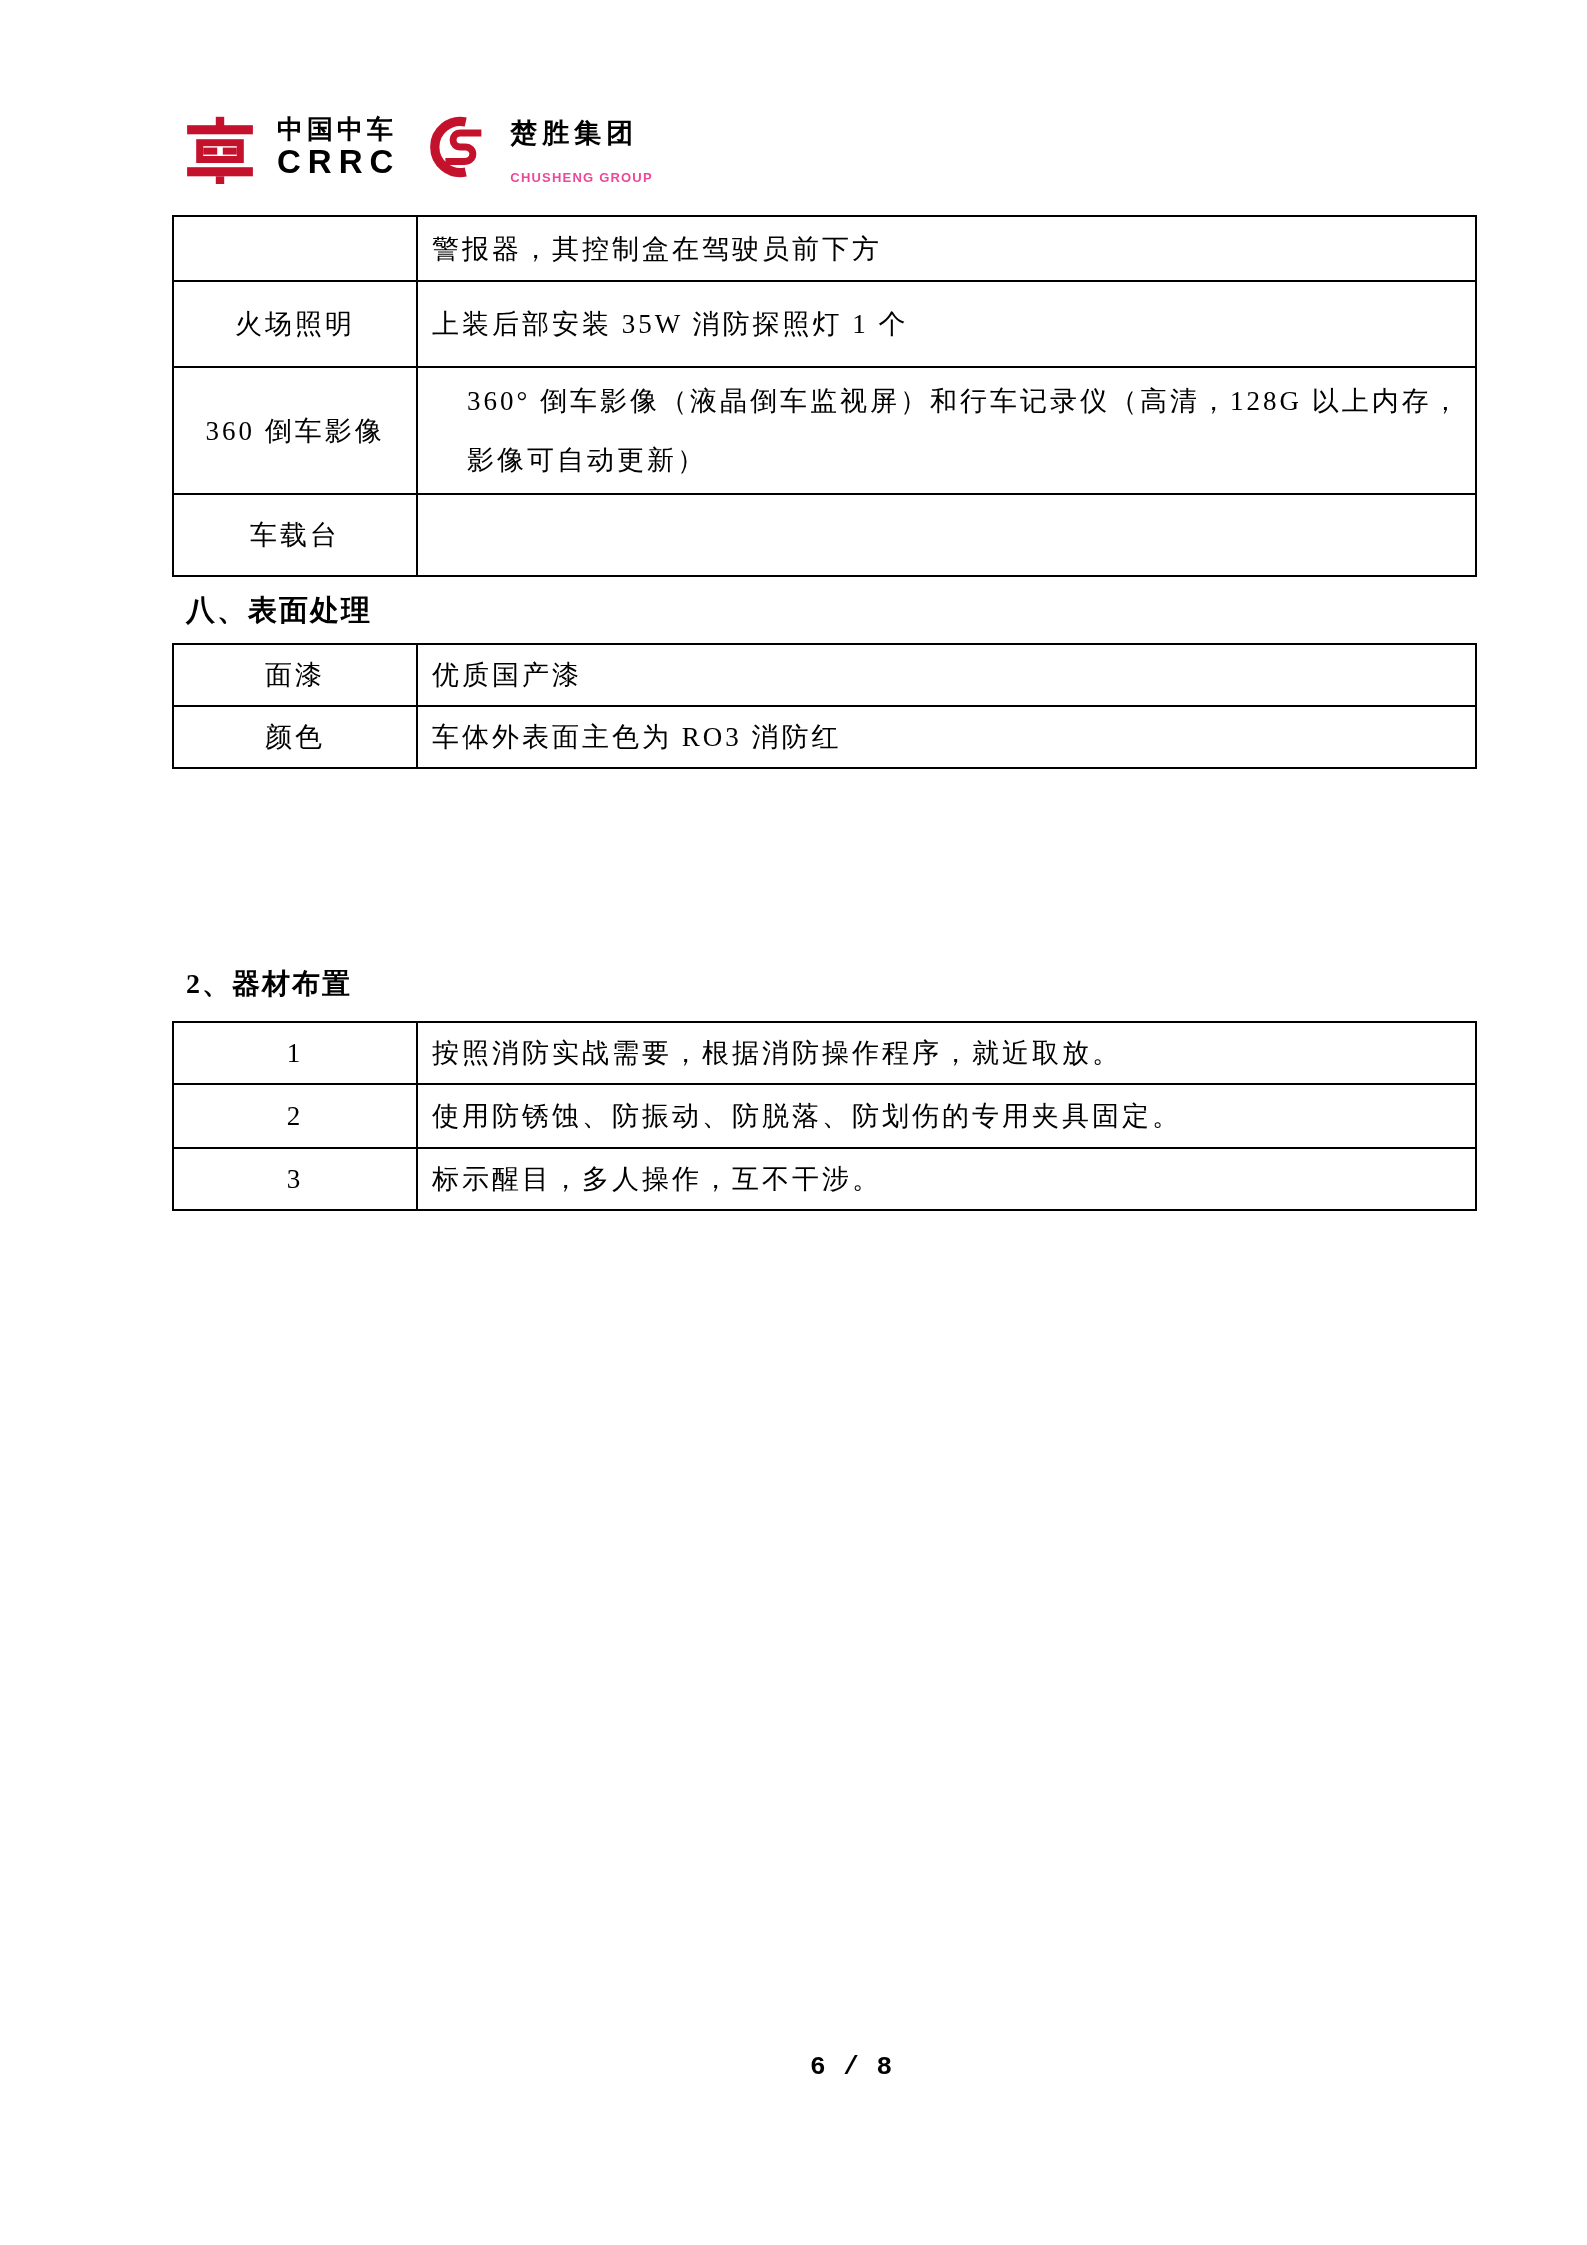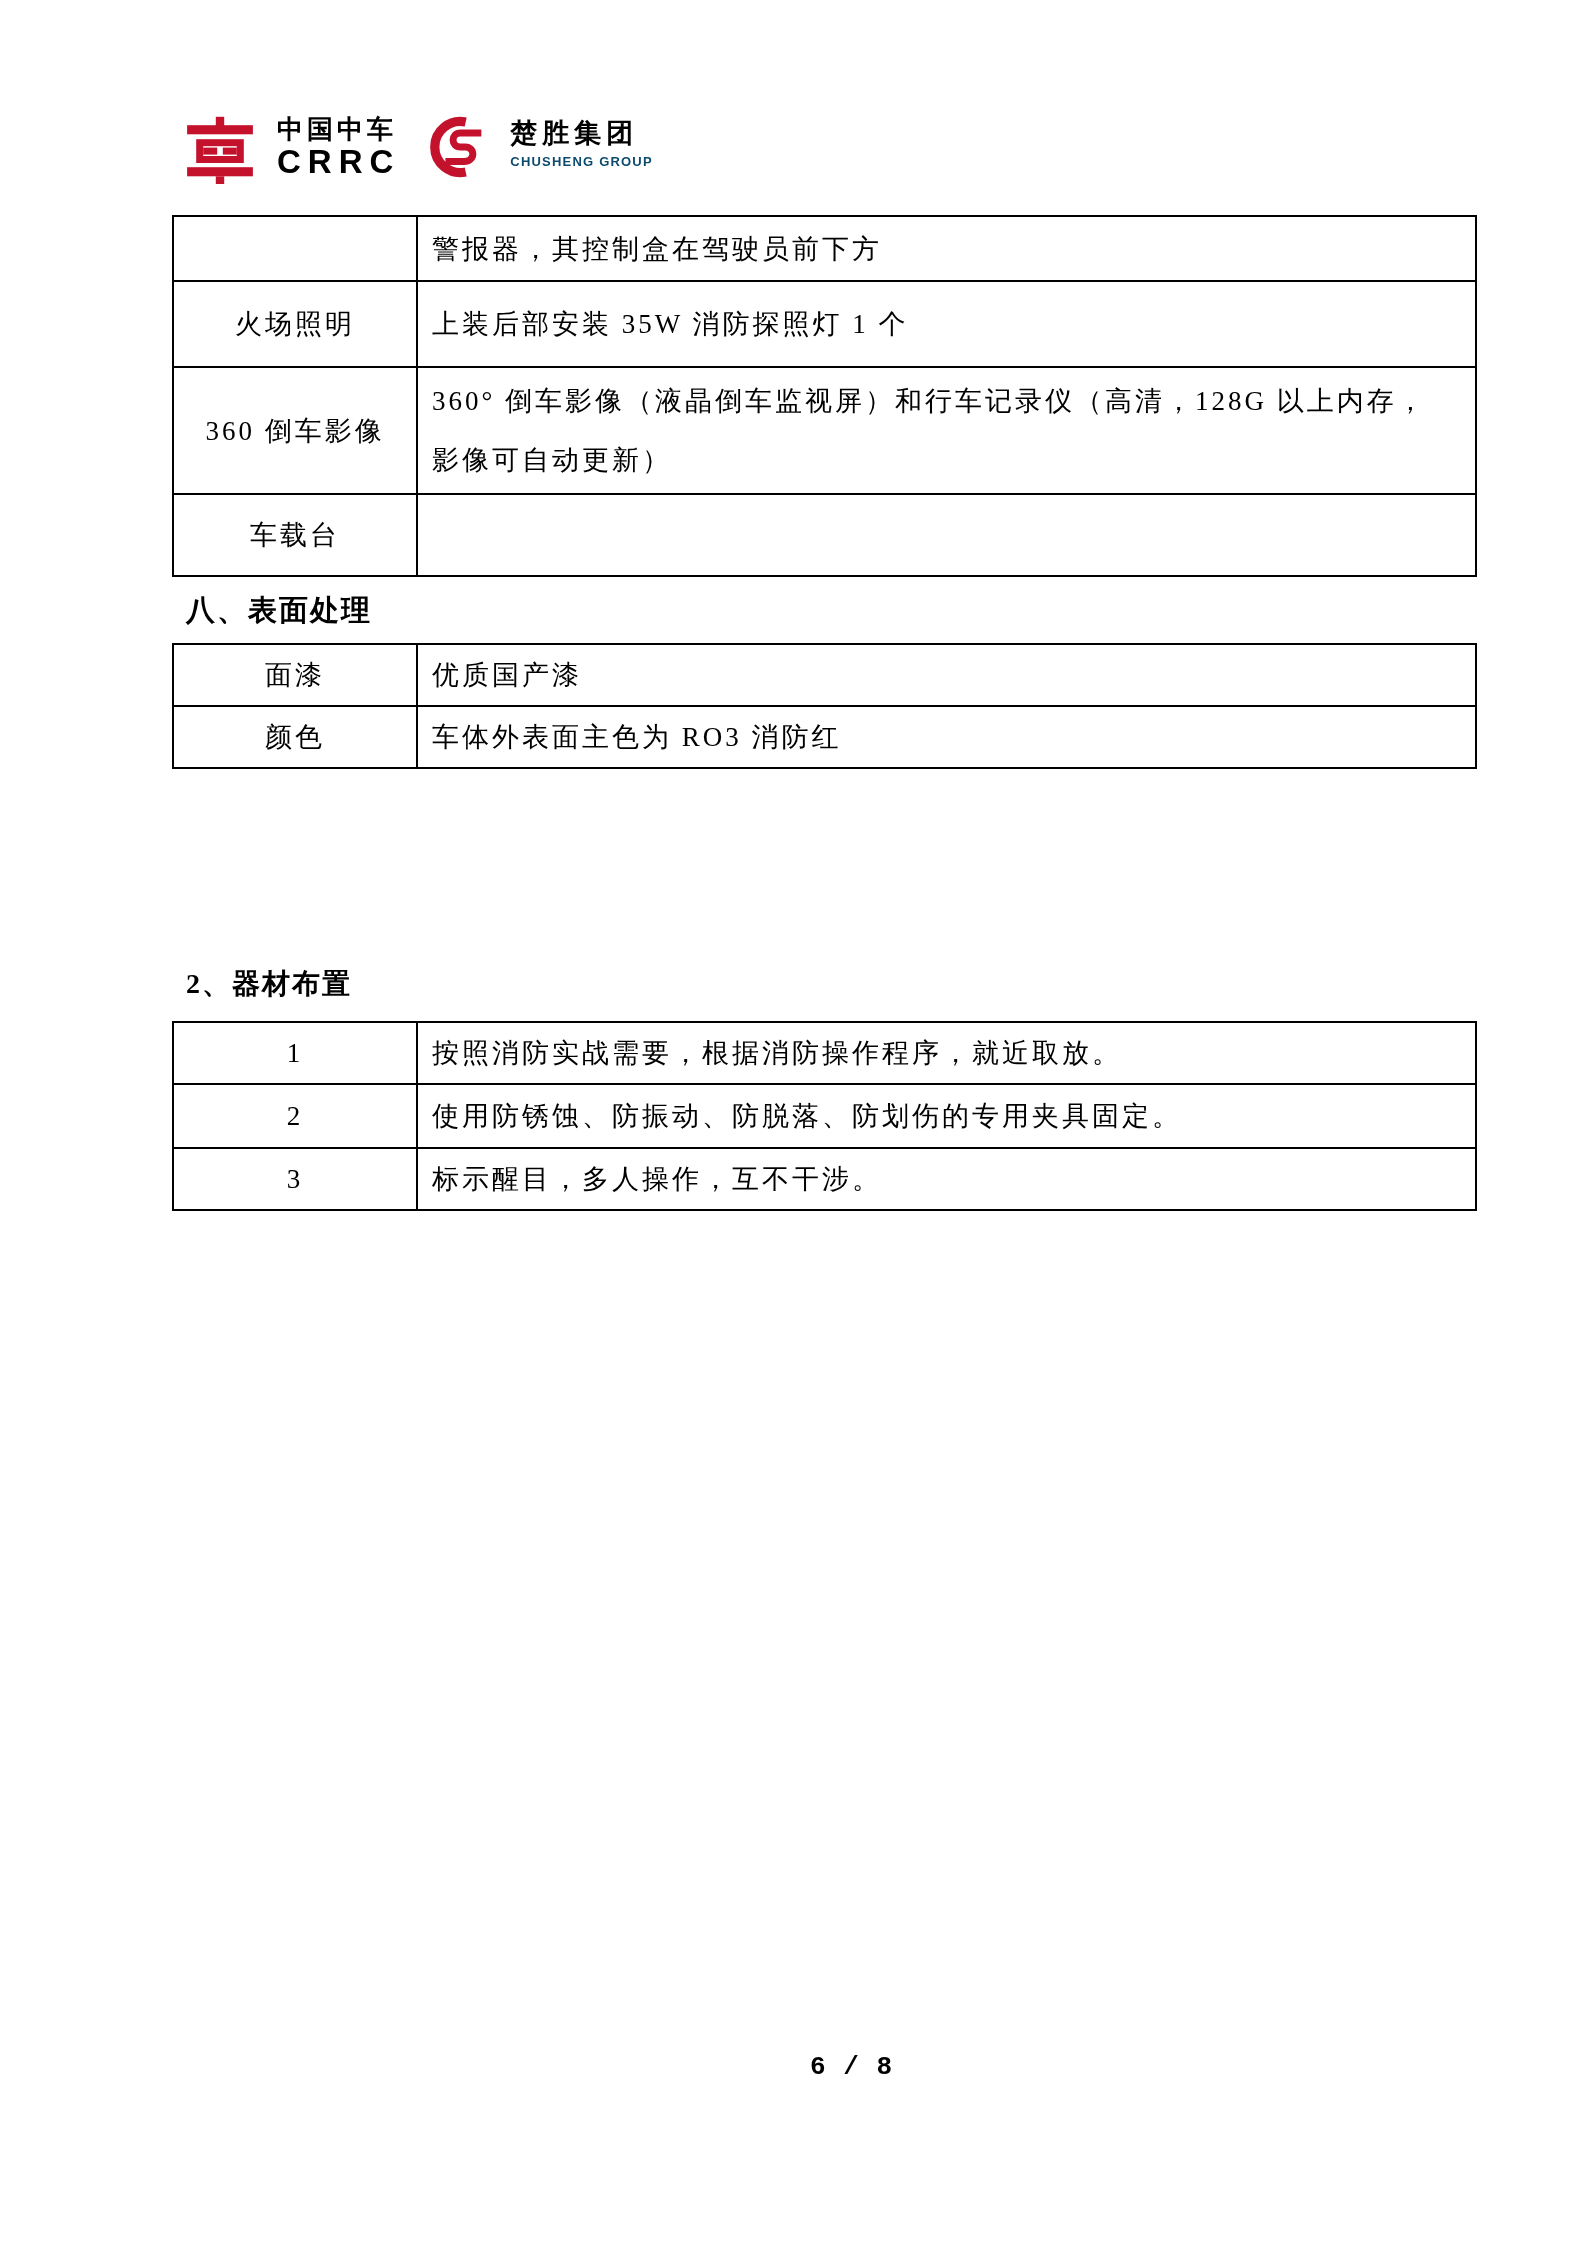--- a/index.html
+++ b/index.html
@@ -15,32 +15,32 @@
 
   
   .logos{position:absolute;left:185px;top:112px;display:flex;align-items:flex-start;}
   .crrc-mark{width:70px;height:74px;display:block;}
   .crrc-text{margin:4px 0 0 22px;font-family:"Liberation Sans","DejaVu Sans",sans-serif;}
   .crrc-cn{font-size:26px;font-weight:bold;letter-spacing:4px;line-height:1;white-space:nowrap;}
   .crrc-en{font-size:33px;font-weight:bold;letter-spacing:7px;line-height:1;margin-top:3px;white-space:nowrap;}
   .cs-mark{width:58px;height:66px;display:block;margin-left:28px;margin-top:2px;}
   .cs-text{margin:8px 0 0 24px;font-family:"Liberation Sans","DejaVu Sans",sans-serif;}
   .cs-cn{font-size:27px;font-weight:bold;letter-spacing:5px;line-height:1;white-space:nowrap;}
-  .cs-en{font-size:13px;font-weight:bold;letter-spacing:1.2px;color:#0c4a6e;margin-top:7px;white-space:nowrap;}
+  .cs-en{font-size:13px;font-weight:bold;letter-spacing:1.2px;color:#ec4899;margin-top:23px;white-space:nowrap;}
 
   
   table.doc{
     position:absolute;left:172px;width:1305px;
     border-collapse:collapse;table-layout:fixed;
     font-size:27px;letter-spacing:3px;
   }
   table.doc td{border:2px solid #000;vertical-align:middle;overflow:hidden;}
   td.lab{width:240px;text-align:center;}
   td.val{padding:0 10px 0 14px;}
-  .line{line-height:59px;white-space:nowrap;}
+  .line{line-height:59px;white-space:nowrap;margin-left:35px;}
   #table1{top:215px;}
   #table2{top:643px;}
   #table3{top:1021px;}
 
   
   .heading{
     position:absolute;left:186px;
     font-size:29px;font-weight:bold;letter-spacing:2px;
     font-family:"Liberation Serif","DejaVu Serif",serif;
     white-space:nowrap;

